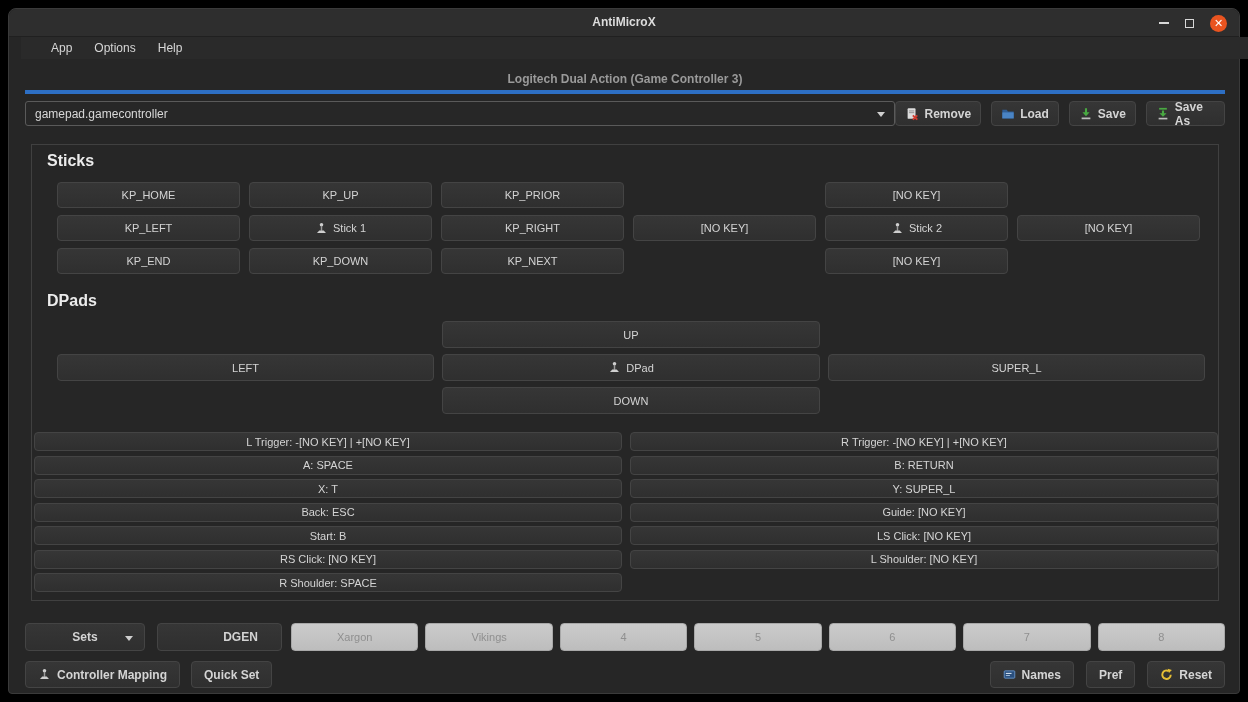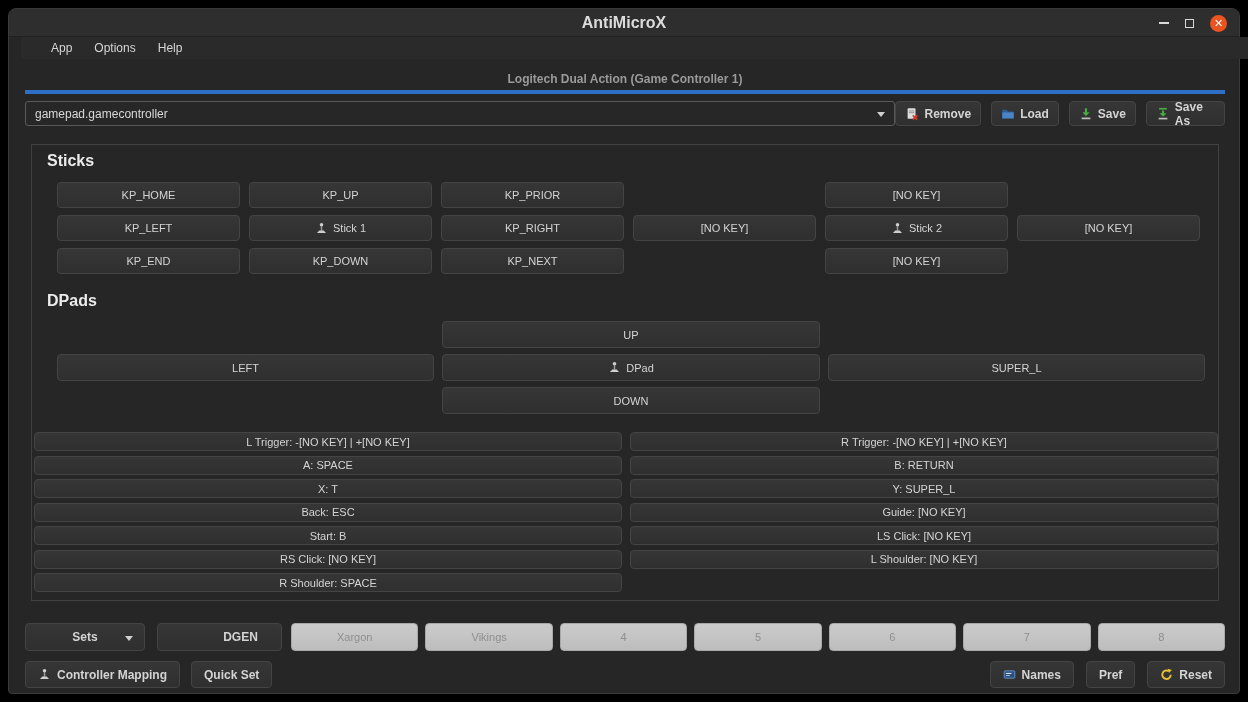--- a/index.html
+++ b/index.html
@@ -12,21 +12,21 @@
   }
   .window {
     position:absolute; left:8px; top:8px; width:1232px; height:686px;
     background:#262626; border:1px solid #3a3a3a;
     border-radius:8px 8px 4px 4px;
   }
   
   .titlebar { position:absolute; top:0; left:0; width:100%; height:28px;
     background:#2e2e2e; border-radius:8px 8px 0 0; border-bottom:1px solid #202020; }
   .win-title { position:absolute; inset:0; line-height:27px; text-align:center;
-    color:#dcdcdc; font-weight:bold; font-size:16px; }
+    color:#dcdcdc; font-weight:bold; font-size:12px; }
   .win-controls { position:absolute; right:12px; top:0; height:28px; display:flex; align-items:center; gap:16px; }
   .ctrl-min-bar { width:10px; height:2px; background:#d8d8d8; }
   .ctrl-max-box { width:9px; height:9px; border:1px solid #d8d8d8; }
   .ctrl-close { width:17px; height:17px; border-radius:50%; background:#e95420;
     color:#fff; font-size:11px; line-height:16px; text-align:center; font-weight:bold; }
   
   .menubar { position:absolute; top:28px; left:12px; width:100%; height:22px;
     background:#2a2a2a; display:flex; align-items:center; padding-left:30px; }
   .menu-item { color:#d6d6d6; font-size:12px; margin-right:22px; }
   
@@ -95,21 +95,21 @@
       <div class="ctrl-close"><span>✕</span></div>
     </div>
   </div>
 
   <div class="menubar">
     <span class="menu-item">App</span>
     <span class="menu-item">Options</span>
     <span class="menu-item">Help</span>
   </div>
 
-  <div class="tab-title">Logitech Dual Action (Game Controller 1)</div>
+  <div class="tab-title">Logitech Dual Action (Game Controller 3)</div>
   <div class="tab-underline"></div>
 
   <div class="profile-row">
     <div class="combo">
       <span>gamepad.gamecontroller</span>
       <span class="combo-arrow"></span>
     </div>
     <div class="profile-actions">
       <div class="btn pbtn">
         <span class="icon">

